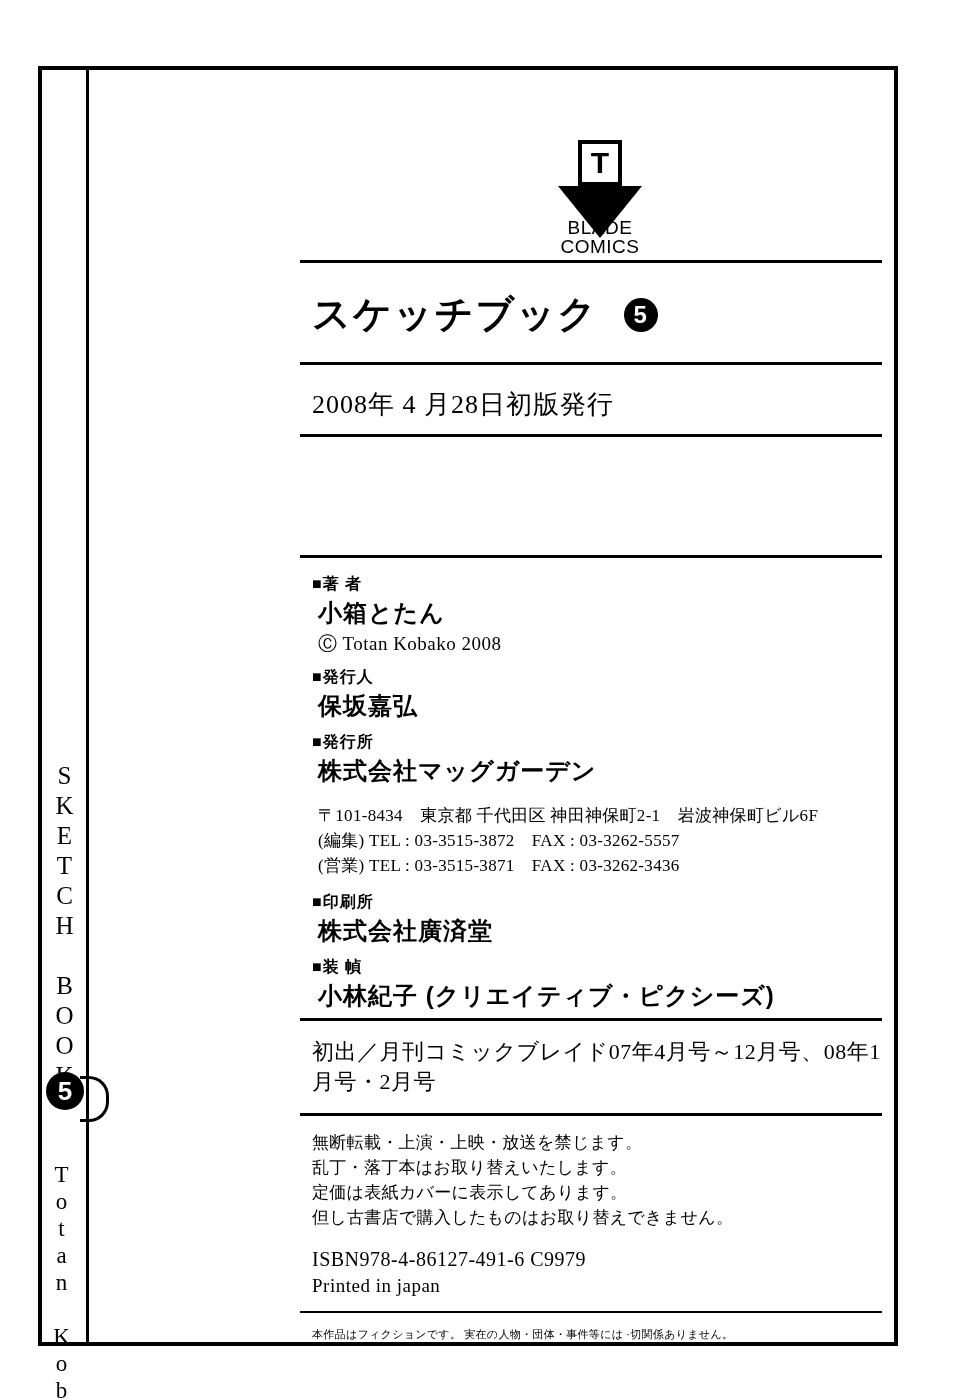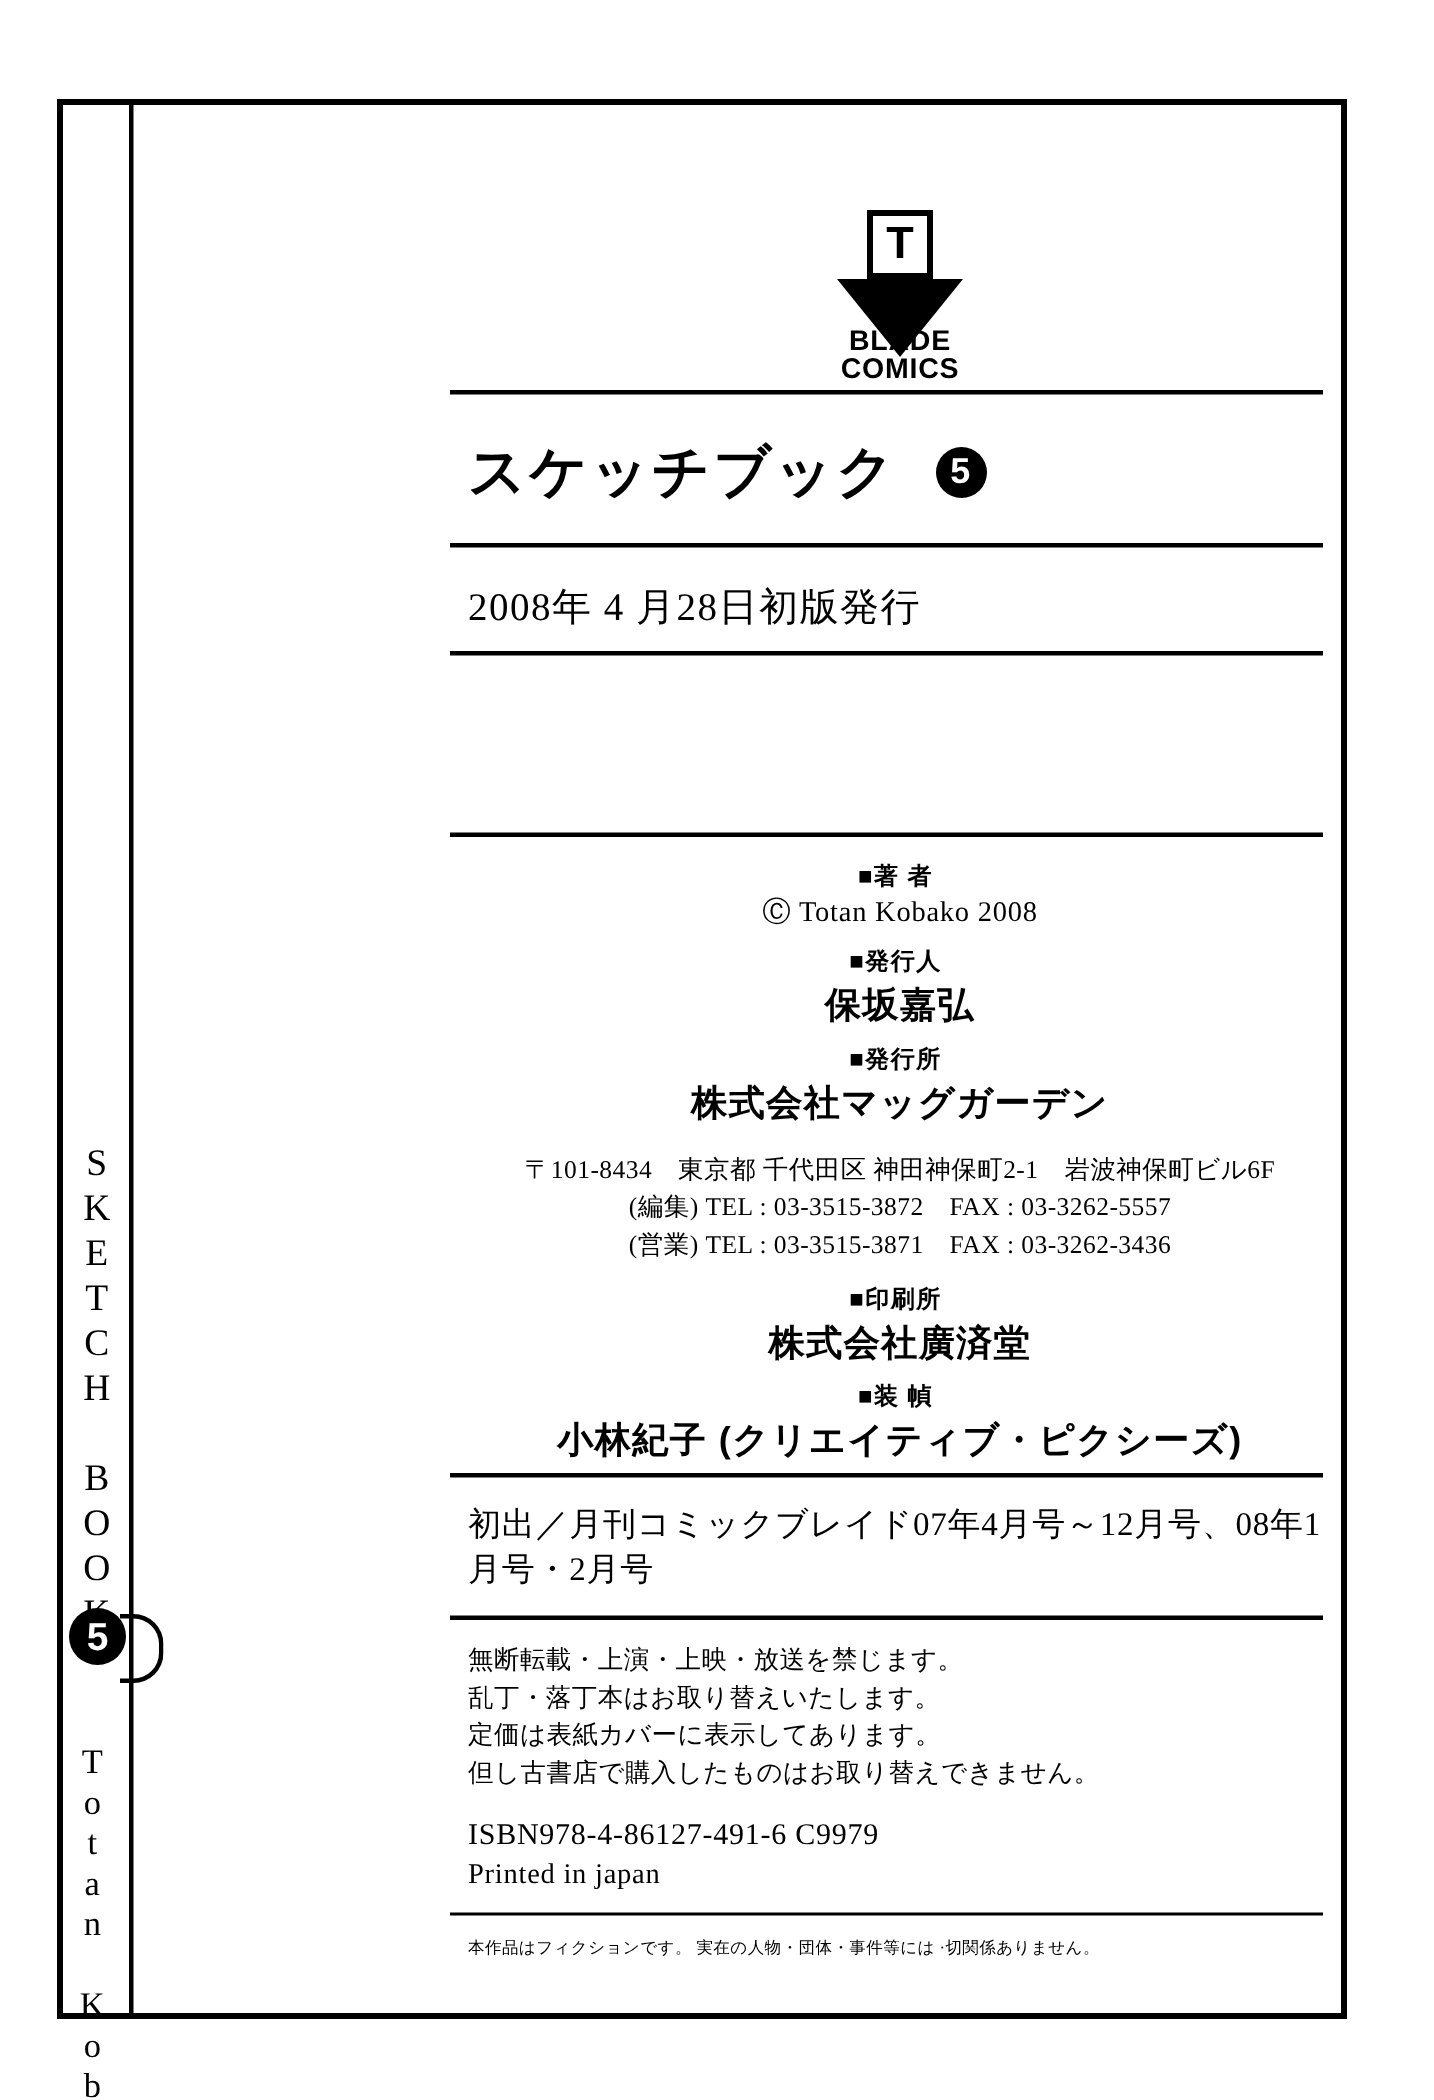--- a/index.html
+++ b/index.html
@@ -141,21 +141,21 @@
     border-right: 42px solid transparent;
     border-top: 52px solid #000;
   }
   #logo-text {
     position: absolute;
     left: 240px;
     top: 108px;
     width: 120px;
     text-align: center;
     font-family: "Liberation Sans", sans-serif;
-    font-weight: bold;
+    font-weight: normal;
     font-size: 19px;
     line-height: 19px;
     letter-spacing: 0.5px;
   }
 
   hr.rule {
     border: none;
     border-top: 3px solid #000;
     margin: 0;
   }
@@ -190,21 +190,20 @@
   #pubdate {
     font-size: 26px;
     letter-spacing: 1px;
     padding: 22px 0 12px 12px;
   }
 
   .gap-block { height: 118px; }
 
   #credits {
     padding: 16px 0 4px 12px;
-    text-align: center;
   }
   .cred-head {
     font-family: "Liberation Sans", sans-serif;
     font-size: 16px;
     font-weight: bold;
     letter-spacing: 1px;
     margin-top: 10px;
   }
   .cred-head:first-child { margin-top: 0; }
   .cred-name {
@@ -294,20 +293,21 @@
   <div id="pubdate">2008年 4 月28日初版発行</div>
 
   <hr class="rule">
 
   <div class="gap-block"></div>
 
   <hr class="rule">
 
   <div id="credits">
     <div class="cred-head">■著 者</div>
+    <div class="cred-name">小箱とたん</div>
     <div class="cred-copy">Ⓒ Totan Kobako 2008</div>
 
     <div class="cred-head">■発行人</div>
     <div class="cred-name">保坂嘉弘</div>
 
     <div class="cred-head">■発行所</div>
     <div class="cred-name">株式会社マッグガーデン</div>
 
     <div class="addr-block">
       <div>〒101-8434　東京都 千代田区 神田神保町2-1　岩波神保町ビル6F</div>

